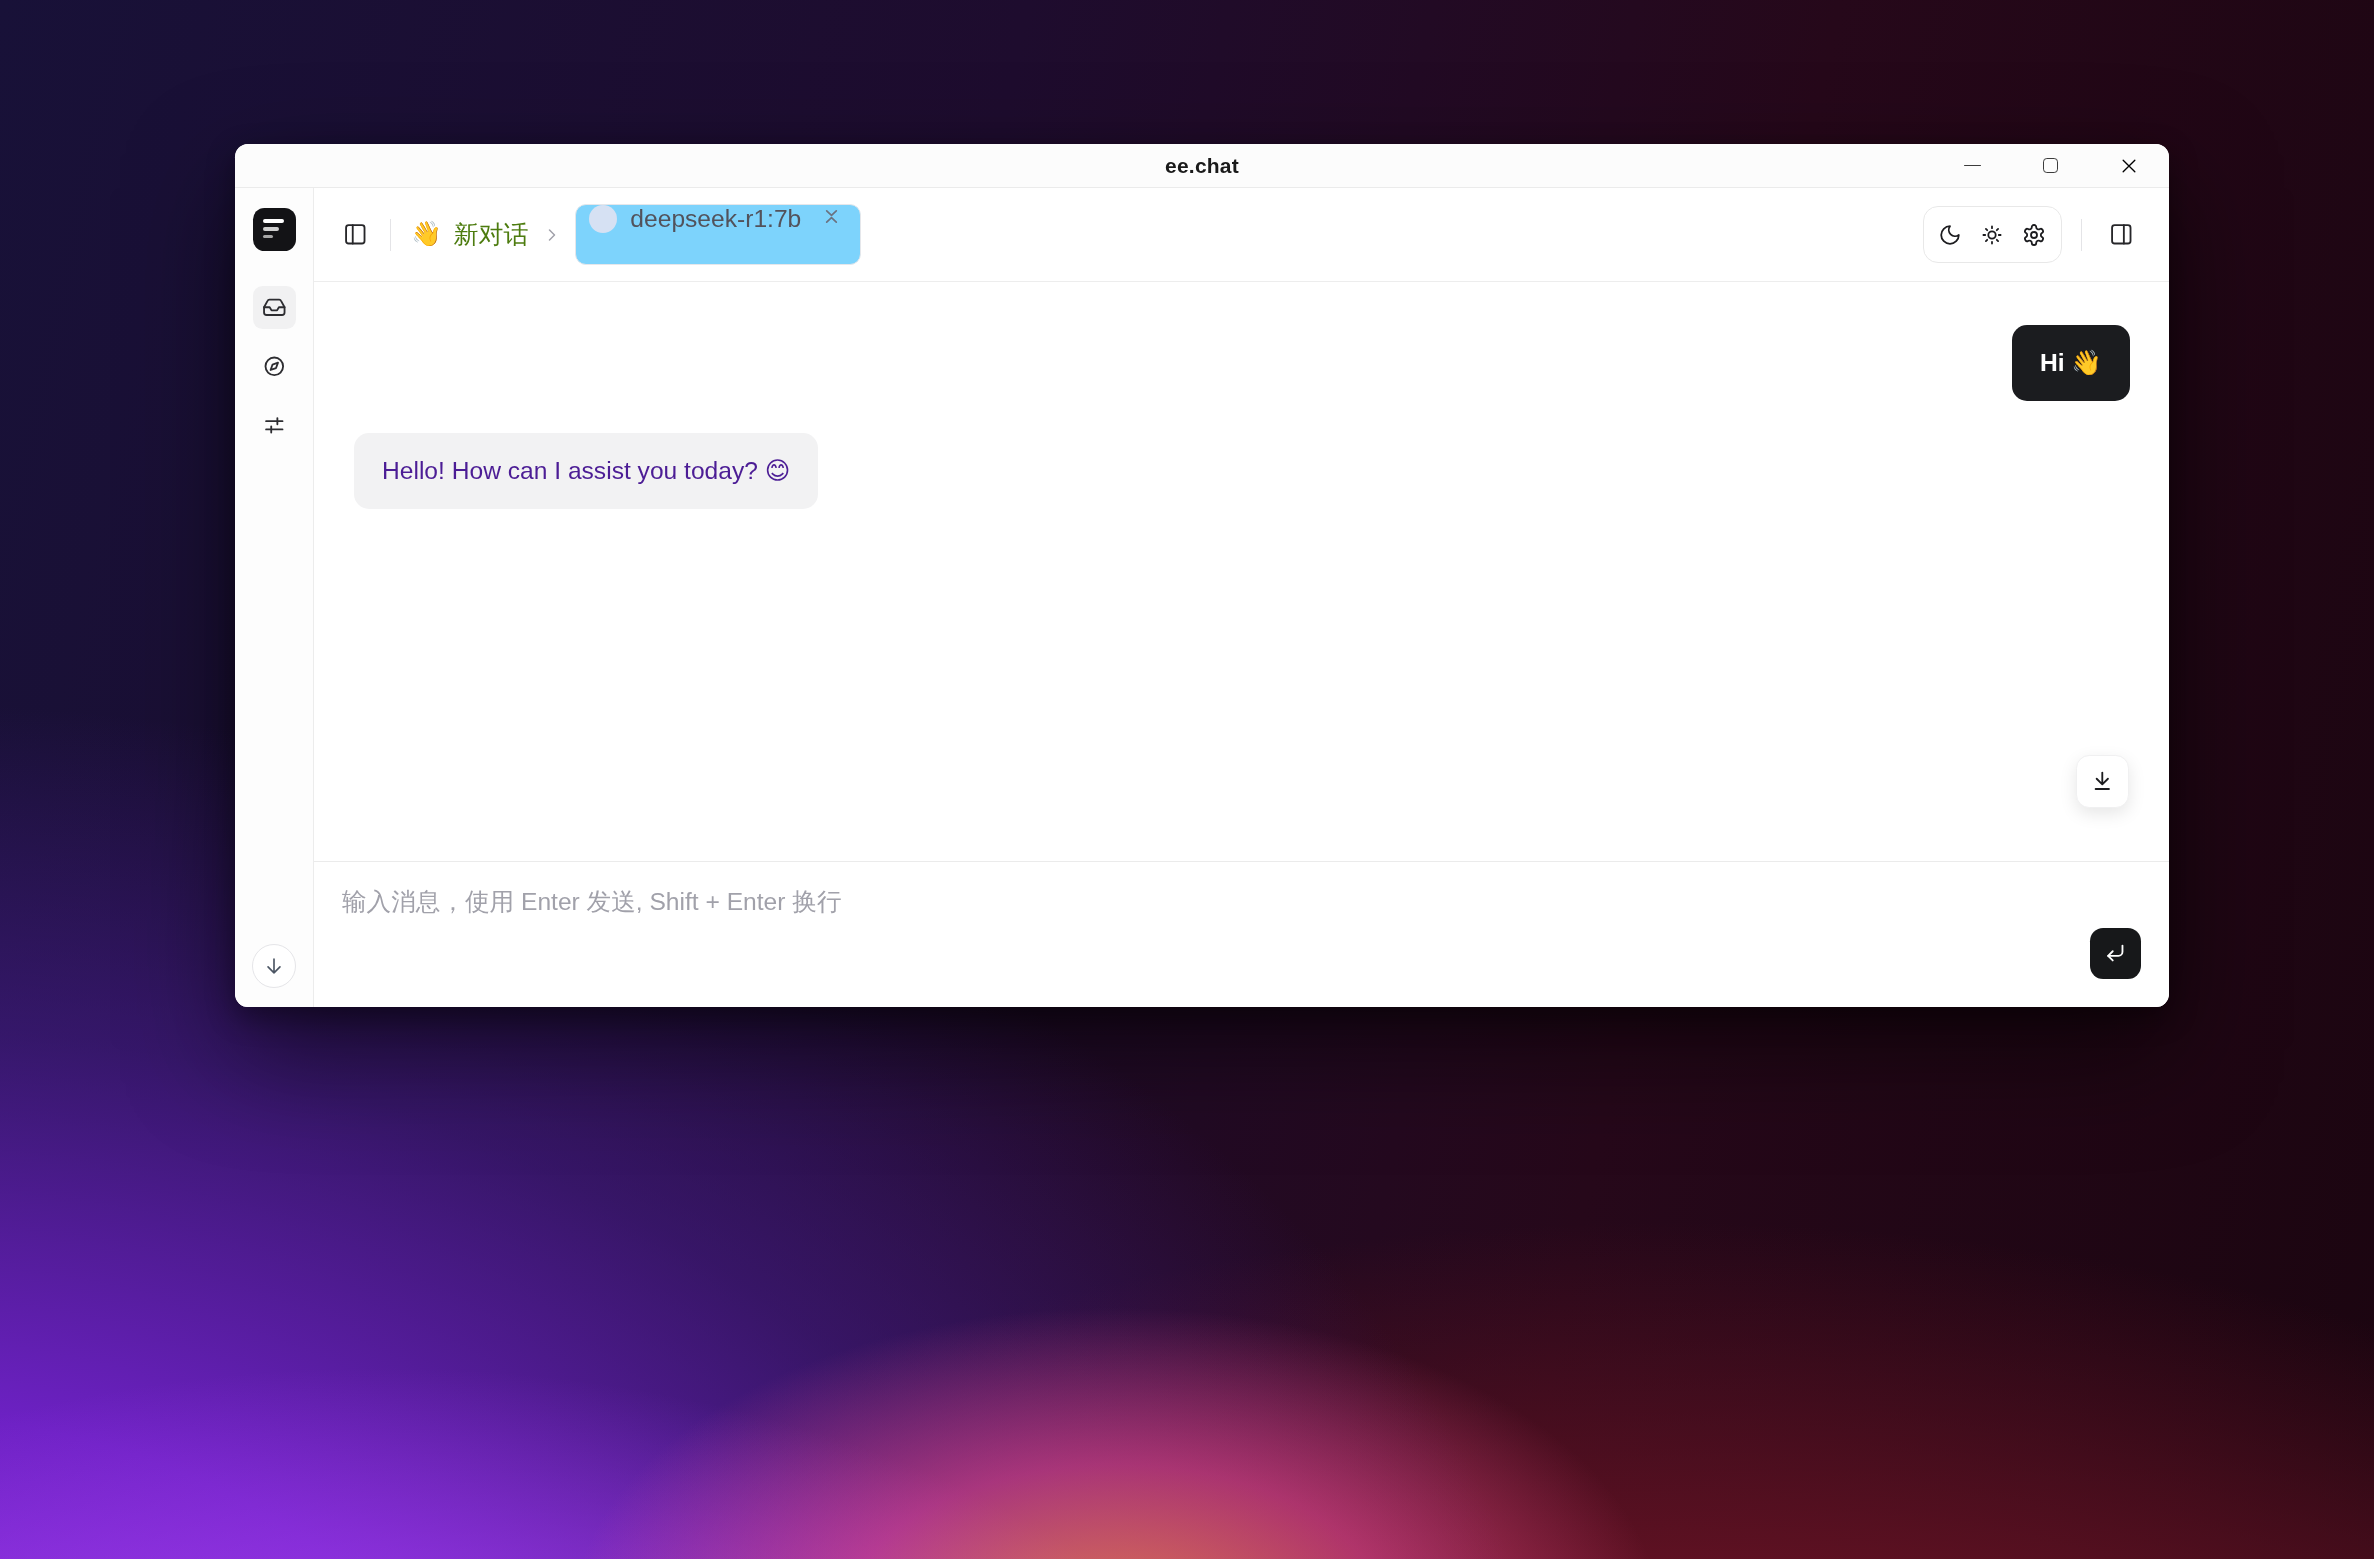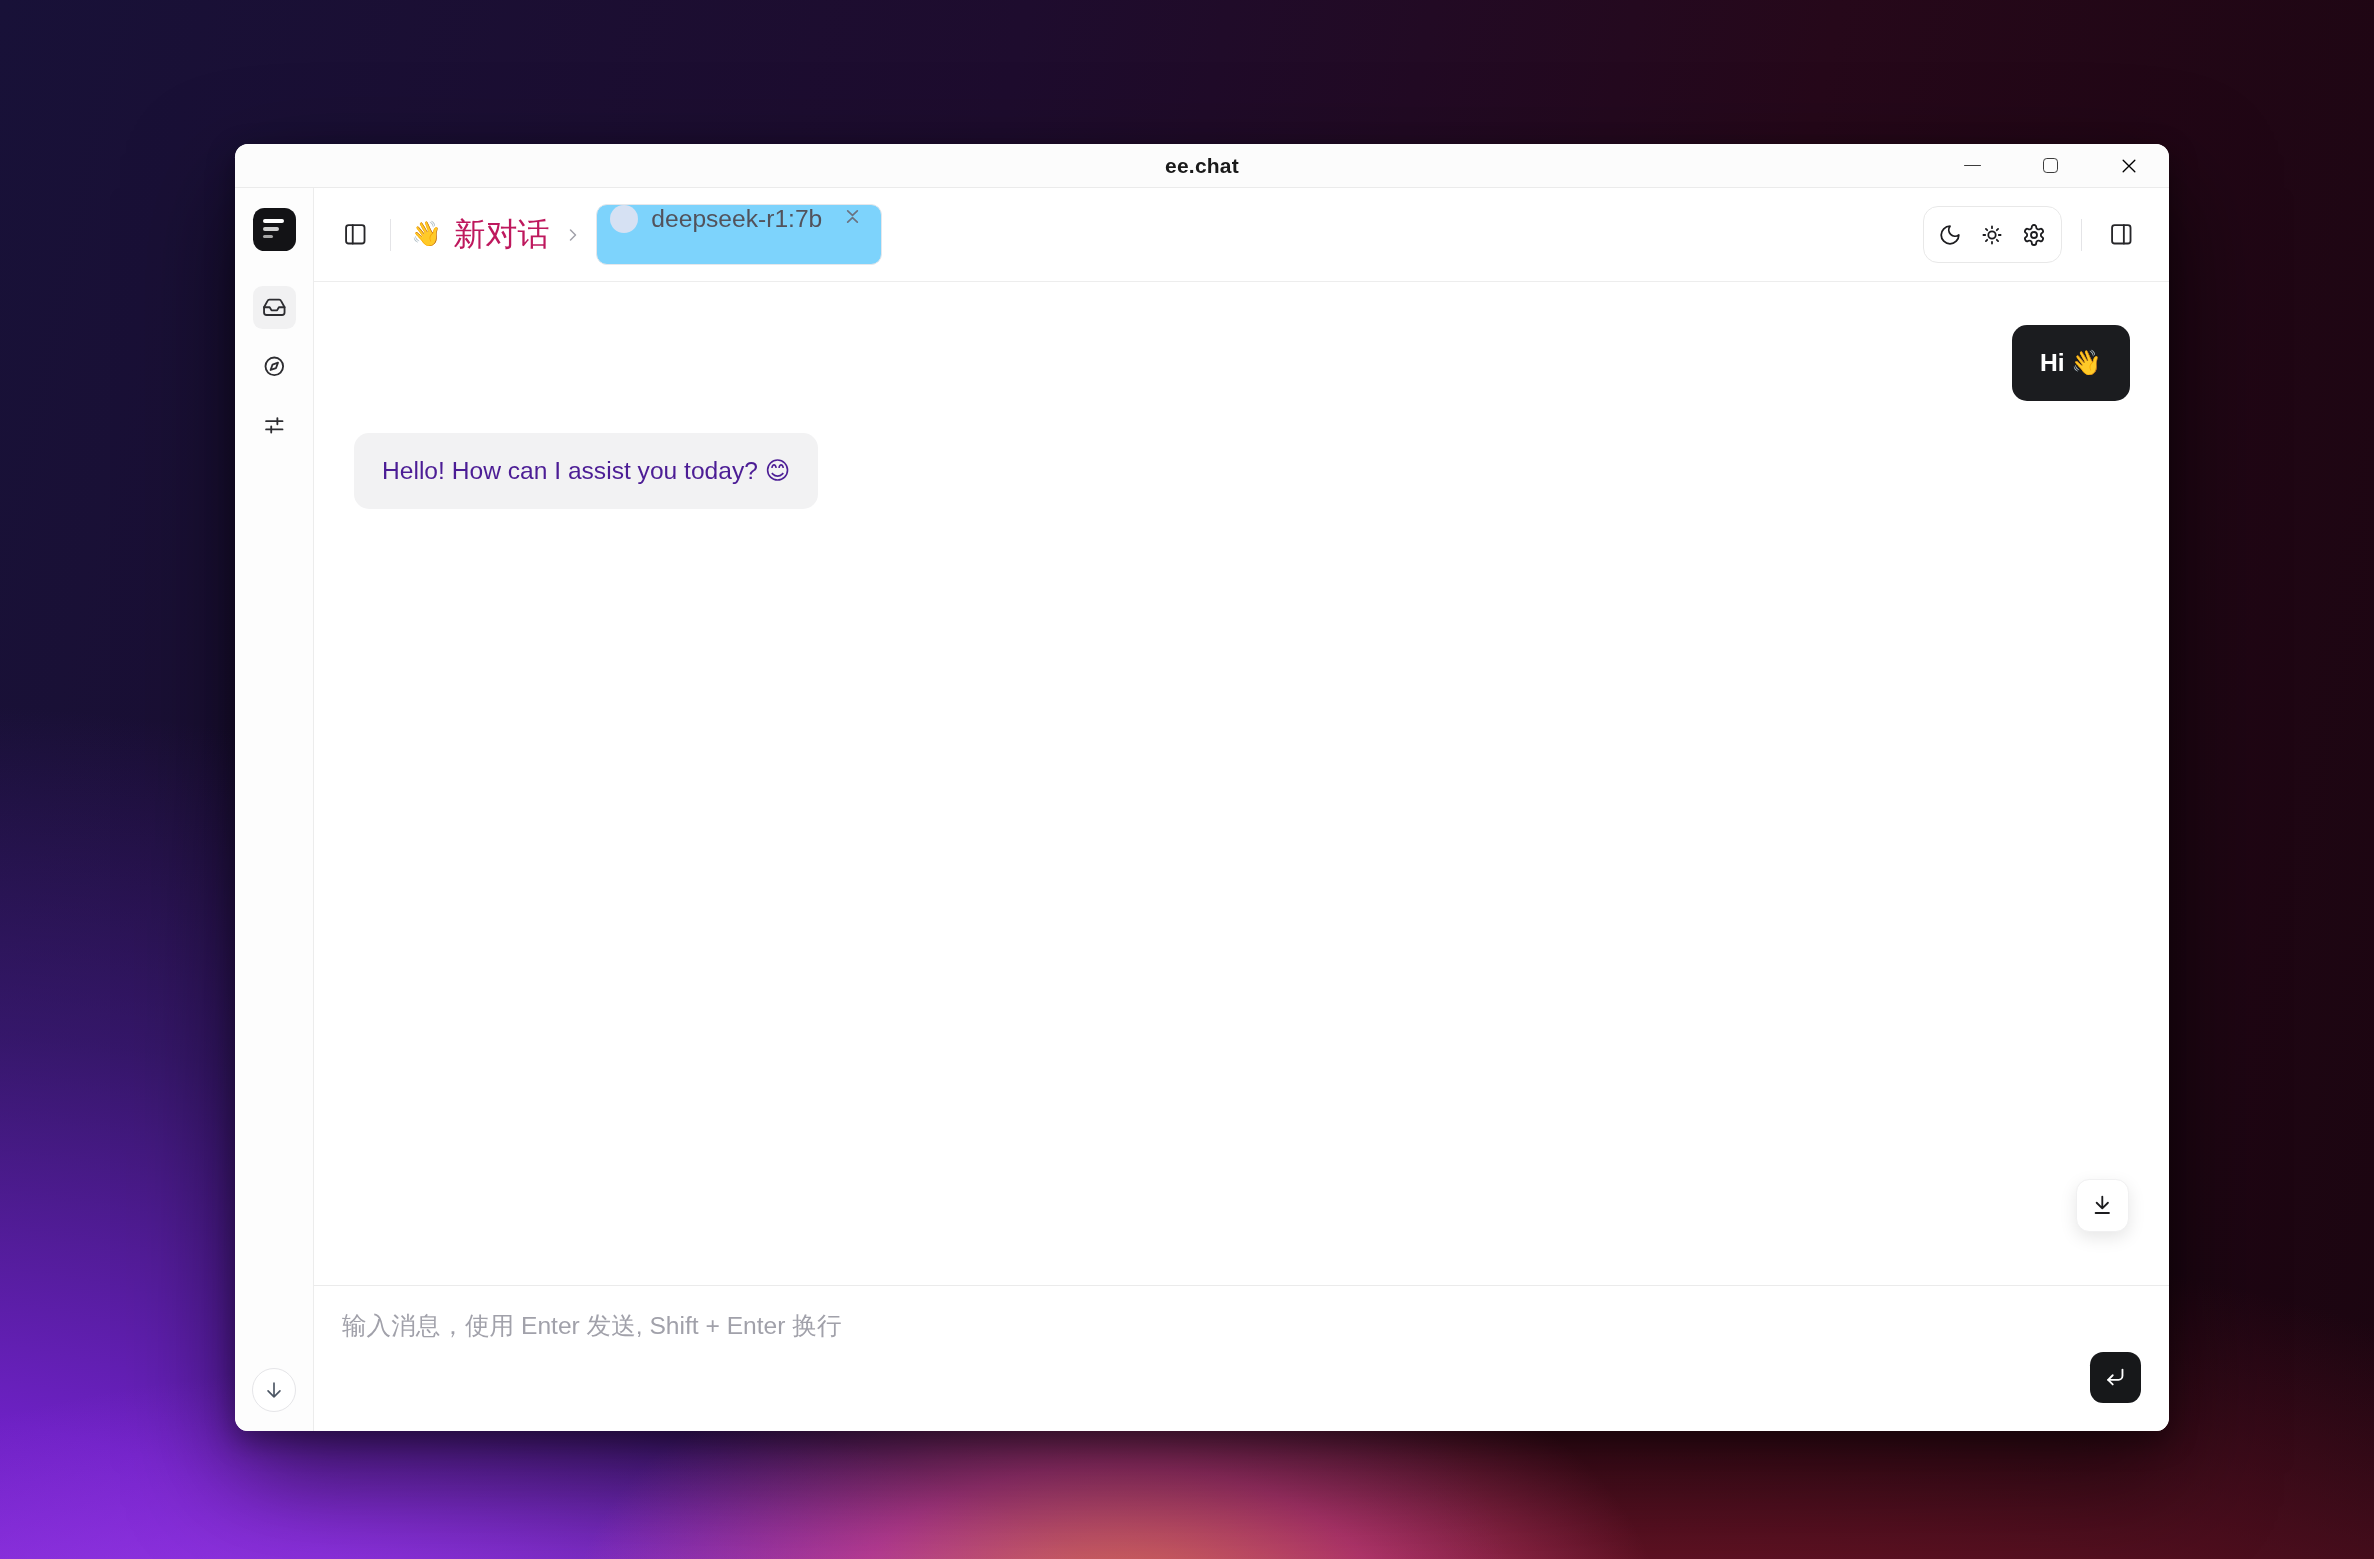--- a/index.html
+++ b/index.html
@@ -10,21 +10,21 @@
     position:relative; width:2374px; height:1560px; overflow:hidden;
     background:
       radial-gradient(852px 492px at 47% 104%, rgba(255,140,80,0.80) 0%, rgba(250,80,150,0.55) 32%, rgba(250,80,150,0) 64%),
       radial-gradient(1420px 899px at 16% 128%, rgba(235,90,255,0.70) 0%, rgba(170,64,245,0.80) 34%, rgba(120,40,200,0) 70%),
       radial-gradient(2177px 1420px at -6% 116%, #8b31e0 0%, #6d21c4 28%, rgba(76,29,149,0.55) 55%, rgba(40,20,80,0) 78%),
       radial-gradient(1987px 1278px at 70% 148%, #c22050 0%, #9c1a38 35%, rgba(100,18,35,0.85) 60%, rgba(60,10,22,0) 85%),
       linear-gradient(102deg, #181138 0%, #1e0c2e 38%, #26081a 68%, #1b0510 100%);
   }
 
   .window{
-    position:absolute; left:235px; top:144px; width:1934px; height:1287px;
+    position:absolute; left:235px; top:144px; width:1934px; height:863px;
     background:#ffffff; border-radius:13.2px; overflow:hidden;
     box-shadow:0 43px 104px rgba(0,0,0,0.55), 0 9.5px 28px rgba(0,0,0,0.35);
     display:flex; flex-direction:column;
   }
 
   
   .titlebar{
     height:44px; flex:0 0 44px; background:#fcfcfc; border-bottom:0.9px solid #ebebeb;
     display:flex; align-items:center; justify-content:center; position:relative;
   }
@@ -75,21 +75,21 @@
     display:flex; align-items:center; padding:0 28px 0 21px;
   }
   .icon-btn{
     width:40px; height:40px; display:grid; place-items:center; color:#27272a;
     border-radius:7.6px; cursor:pointer;
   }
   .icon-btn svg{ width:24.6px; height:24.6px; }
   .vdivider{ width:0.9px; height:32px; background:#e4e4e7; margin:0 15px; }
   .breadcrumb{ display:flex; align-items:center; gap:11.4px; margin-left:5.7px; cursor:pointer; }
   .breadcrumb .emoji{ font-size:24.6px; line-height:1; }
-  .breadcrumb .crumb-label{ font-size:32px; color:#be185d; }
+  .breadcrumb .crumb-label{ font-size:25px; color:#4d7c0f; }
   .crumb-chevron{ color:#a1a1aa; margin:0 13.2px; display:grid; place-items:center; }
   .crumb-chevron svg{ width:20px; height:20px; }
 
   .model-chip{
     display:flex; align-items:flex-start; height:61px; border:0.9px solid #e5e7eb; border-radius:11px;
     padding:0 17px 0 13.2px; gap:13.2px; background:#7dd3fc; cursor:pointer;
   }
   .model-avatar{ width:28px; height:28px; border-radius:50%; background:#d6e1f3; }
   .model-label{ font-size:24.6px; color:#52525b; }
   .chip-collapse{ color:#6b7280; display:grid; place-items:center; margin-left:5.7px; cursor:pointer; }

